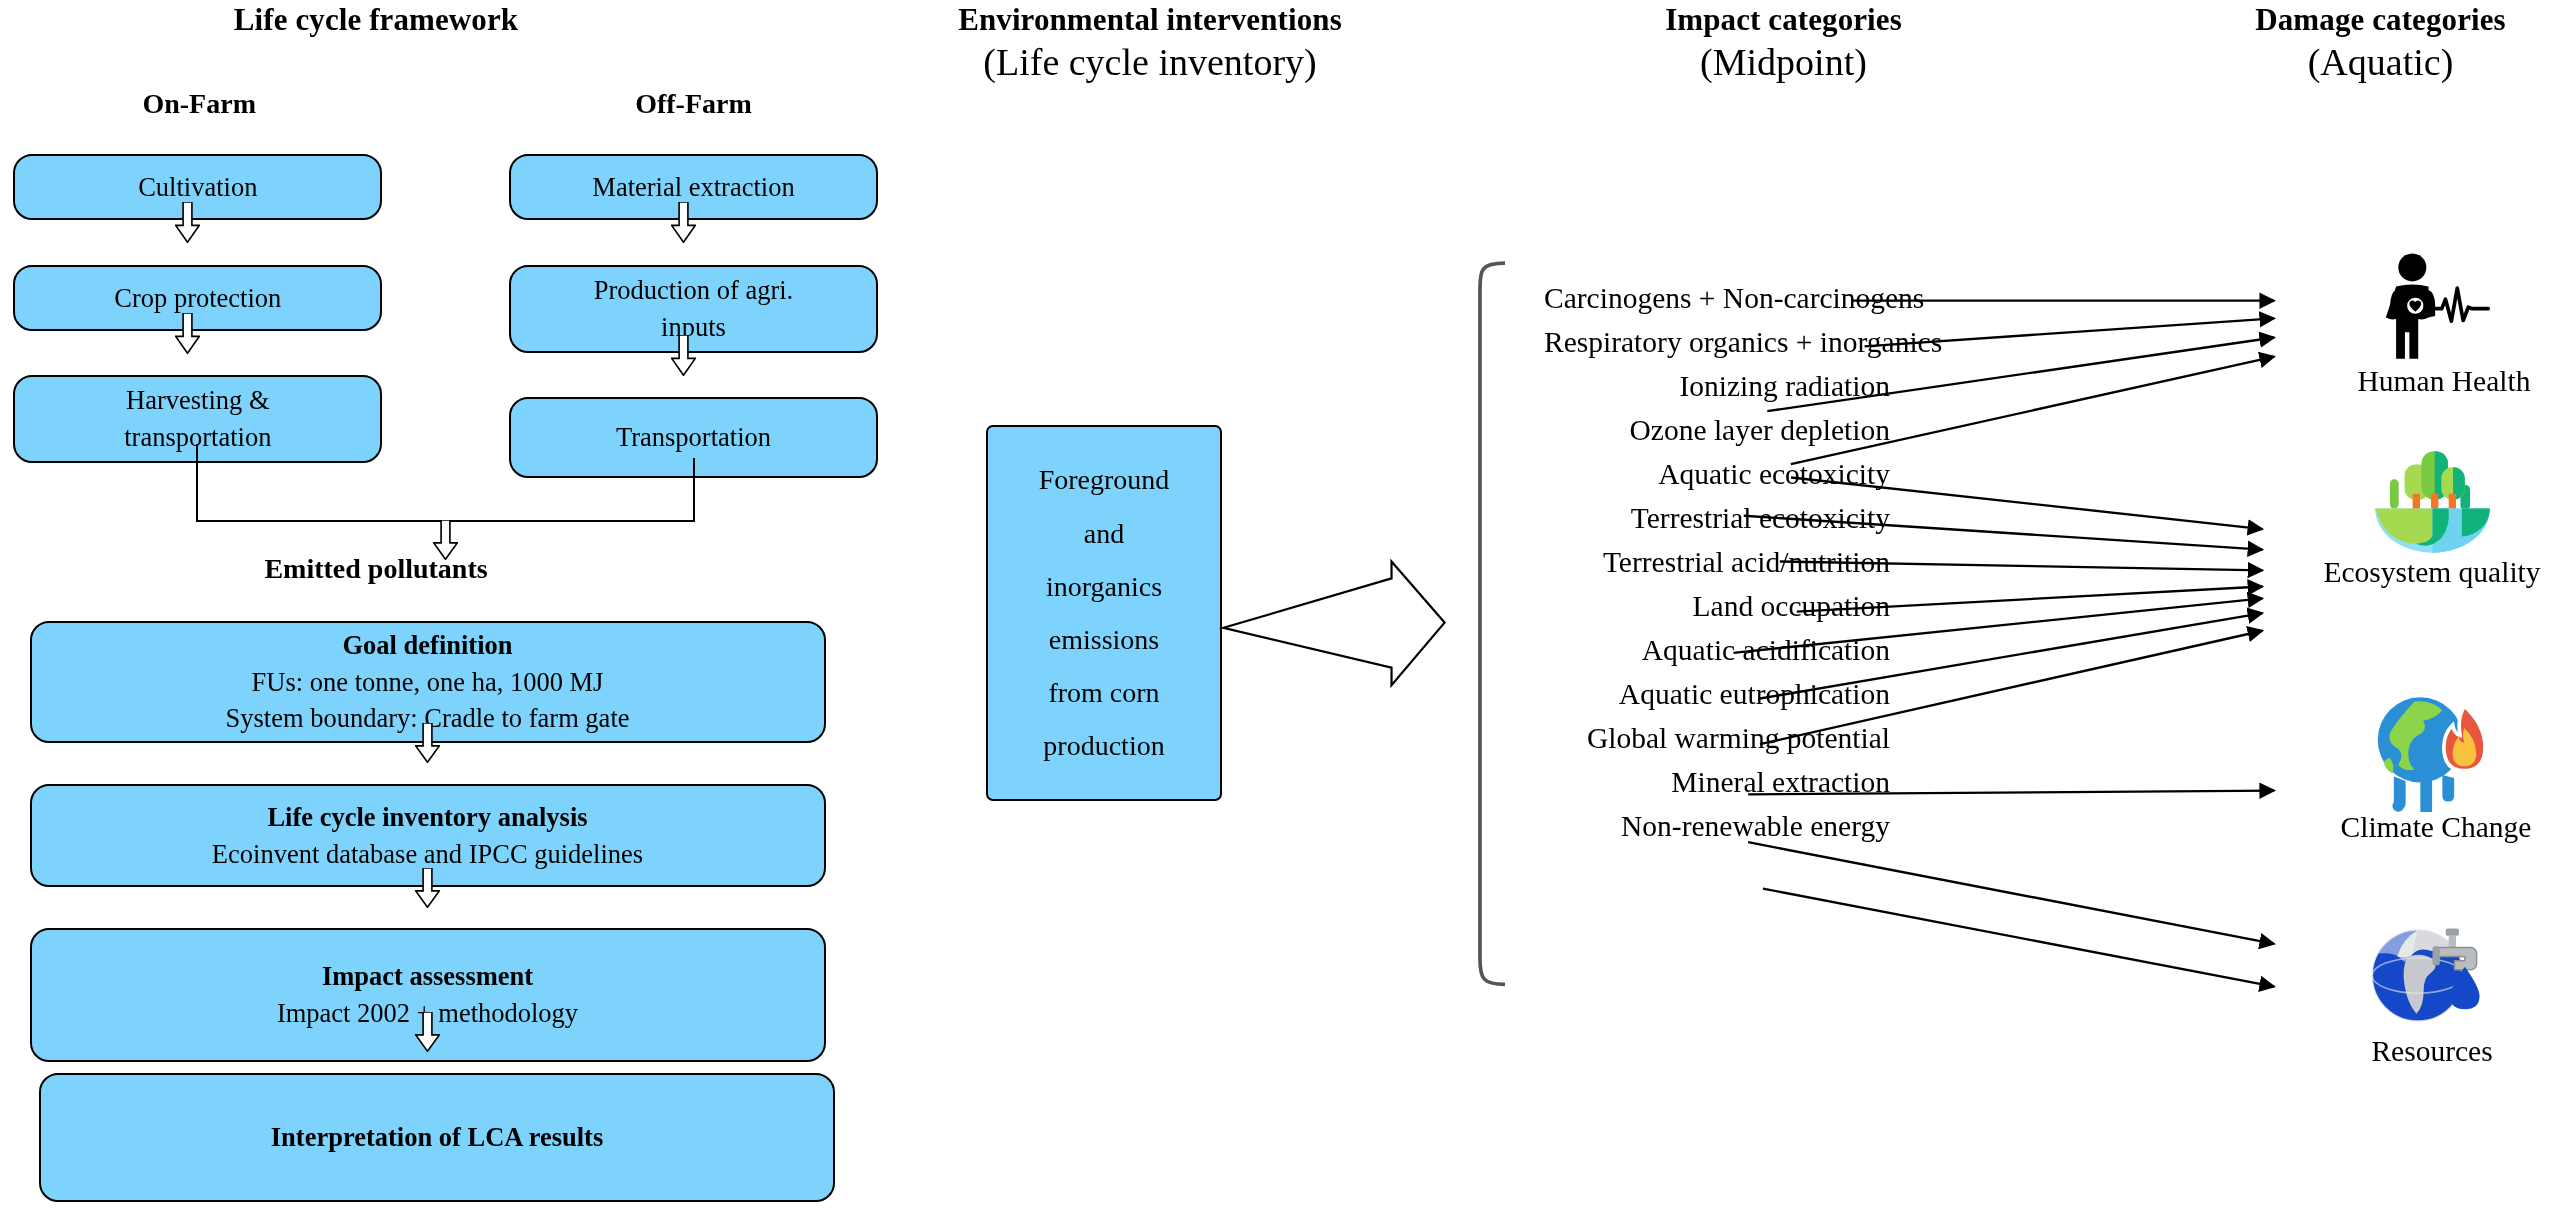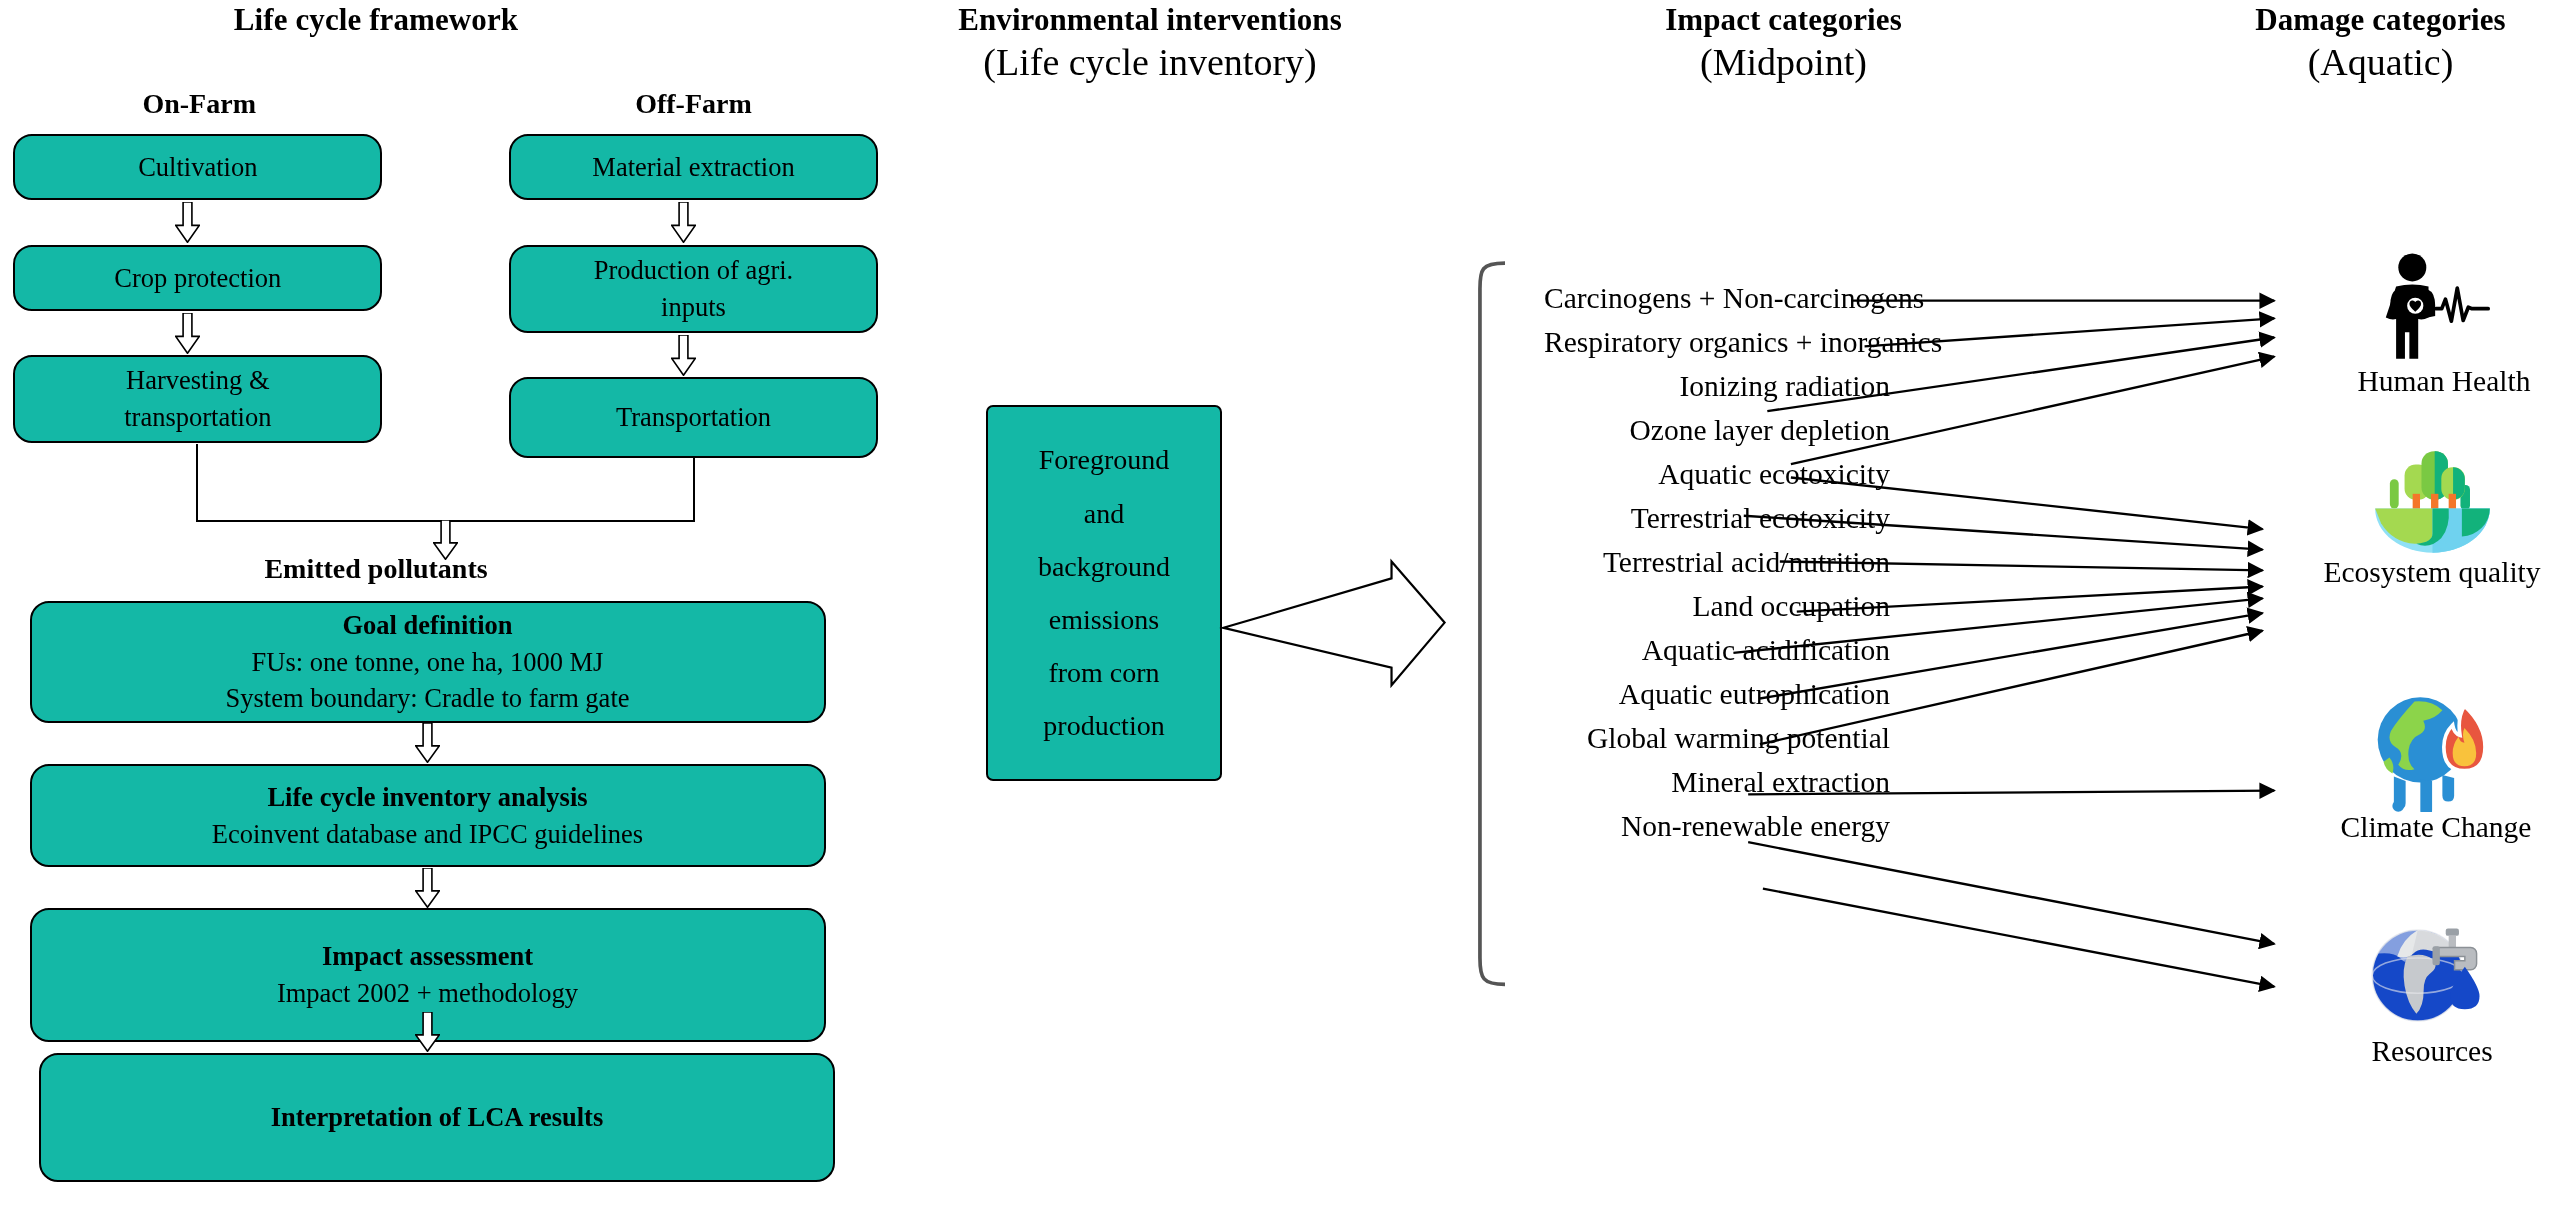--- a/index.html
+++ b/index.html
@@ -33,29 +33,30 @@
     font-size: 38px;
     line-height: 1.12;
     white-space: nowrap;
   }
 
   
   .fbox {
     position: absolute;
     border: 2.2px solid #000;
     border-radius: 19px;
-    background: #14b8a6;
+    background: #7dd3fc;
     display: flex;
     flex-direction: column;
     align-items: center;
     justify-content: center;
     text-align: center;
     font-size: 26.5px;
     line-height: 1.38;
     padding: 2.9px 7.4px;
+    margin-top: 20px;
   }
   .fbox .ln { display: block; white-space: nowrap; }
   .fbox .bold { font-weight: bold; }
 
   .group-label {
     position: absolute;
     font-weight: bold;
     font-size: 28px;
     text-align: center;
     white-space: nowrap;
@@ -231,21 +232,21 @@
     </svg>
   </div>
 
   <div class="fbox" style="left:39px; top:1053px; width:796px; height:129px;font-family:Liberation Serif, serif;">
     <span class="ln bold">Interpretation  of LCA results</span>
   </div>
 
   <div class="fbox" style="left:986px; top:405px; width:236px; height:376px; border-width:2.2px; border-radius:7px; font-size:28px; line-height:1.9;">
     <span class="ln">Foreground</span>
     <span class="ln">and</span>
-    <span class="ln">background</span>
+    <span class="ln">inorganics</span>
     <span class="ln">emissions</span>
     <span class="ln">from  corn</span>
     <span class="ln">production</span>
   </div>
 
   <svg class="edges" viewBox="0 0 3495 1653">
     <defs>
       <marker id="ah" viewBox="0 0 10 10" refX="9" refY="5" markerWidth="7" markerHeight="7" orient="auto-start-reverse">
         <path d="M0 0 L10 5 L0 10 z" fill="#000"></path>
       </marker>

